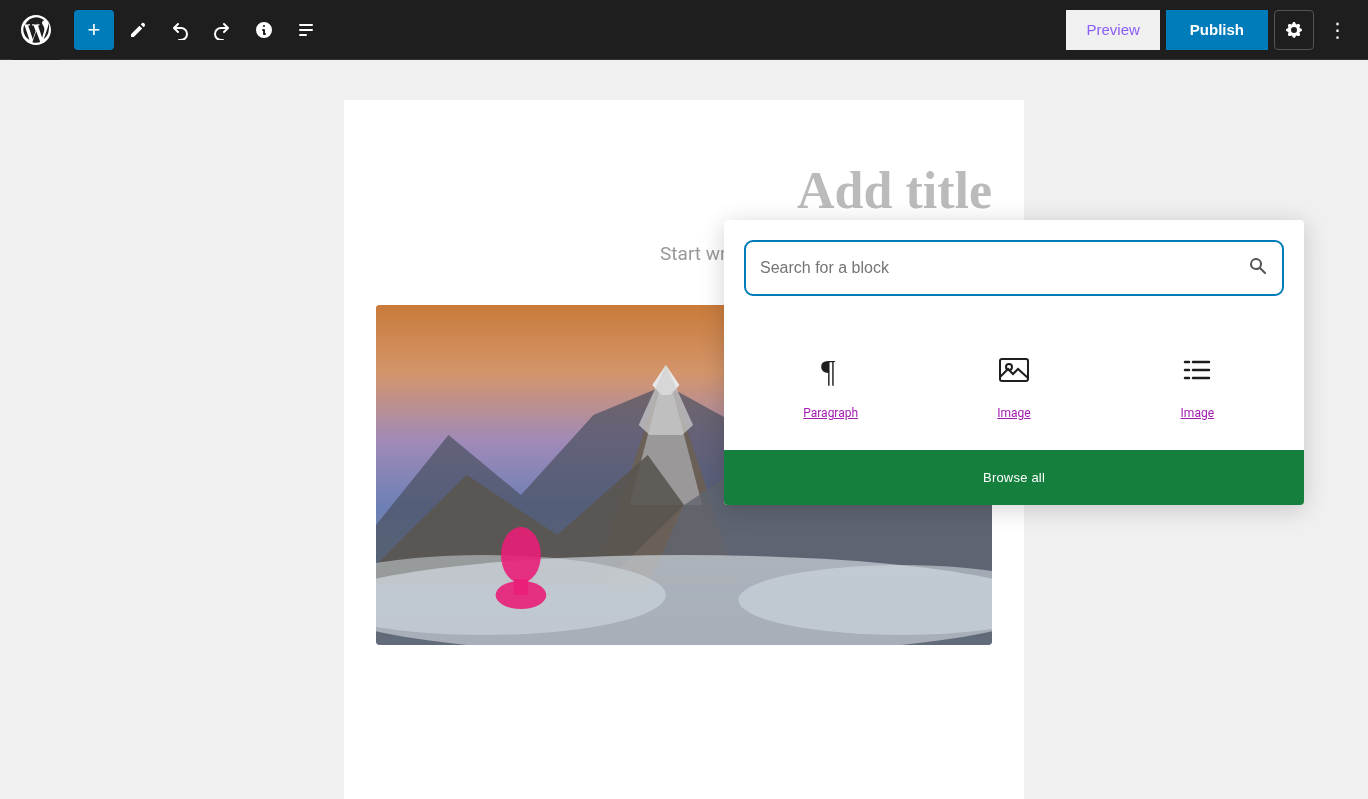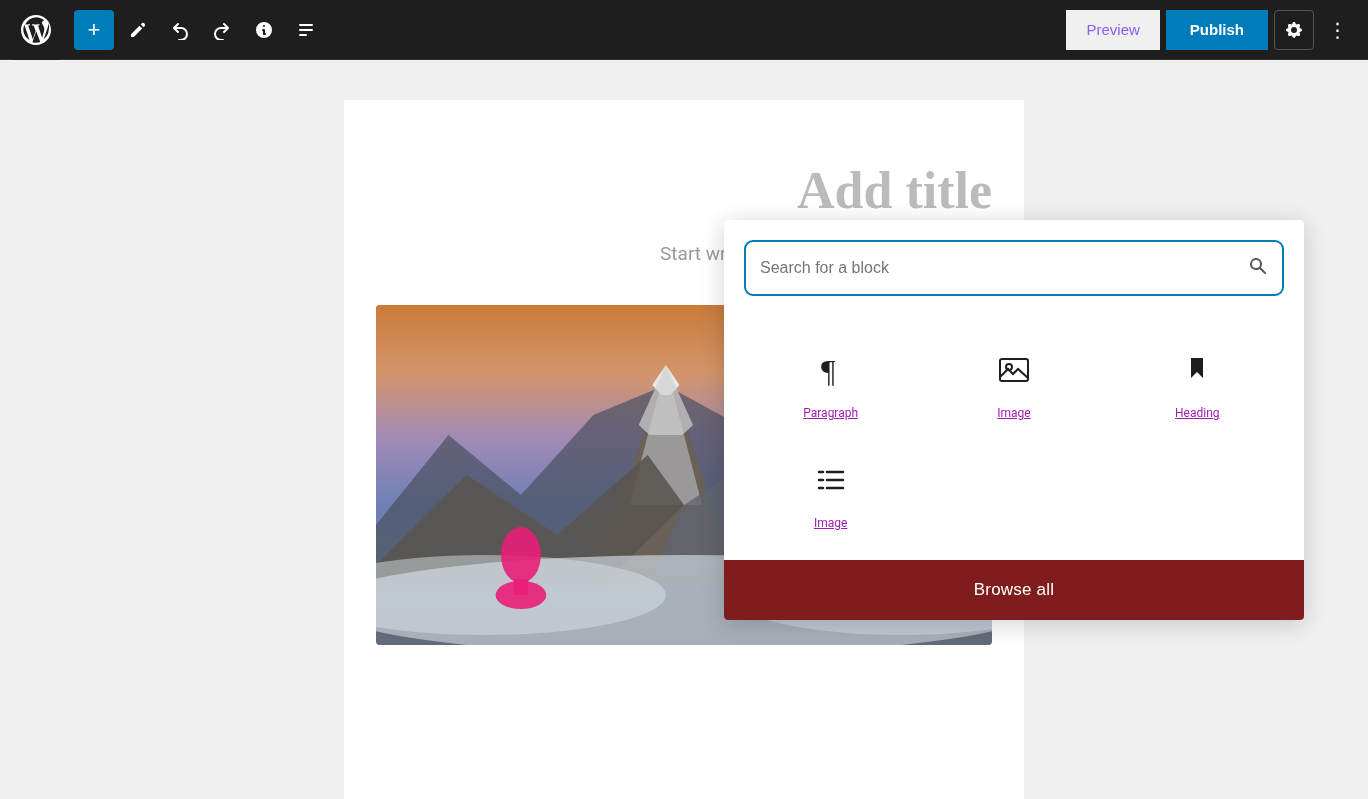--- a/index.html
+++ b/index.html
@@ -281,25 +281,25 @@
       width: 34px;
       height: 34px;
       border-radius: 50%;
       border: 3px solid #ccc;
       background: transparent;
     }
 
     
     .browse-all-btn {
       width: 100%;
-      background: #7f1d1d;
+      background: #15803d;
       color: #fff;
       border: none;
       padding: 20px;
-      font-size: 17px;
+      font-size: 13px;
       font-weight: 500;
       cursor: pointer;
       display: flex;
       align-items: center;
       justify-content: center;
       letter-spacing: 0.2px;
     }
   </style>
 </head>
 <body>
@@ -450,29 +450,20 @@
         <div class="block-icon">
           <svg width="36" height="36" viewBox="0 0 36 36" fill="none" stroke="#1e1e1e" stroke-width="2">
             <rect x="4" y="7" width="28" height="22" rx="2"></rect>
             <circle cx="13" cy="15" r="3"></circle>
             <path d="M4 25 l8-8 5 5 5-5 10 9"></path>
           </svg>
         </div>
         <span class="block-label">Image</span>
       </div>
 
-      <div class="block-item">
-        <div class="block-icon">
-          <svg width="36" height="36" viewBox="0 0 36 36" fill="none">
-
-            <path d="M12 6 L12 26 L18 20 L24 26 L24 6 Z" fill="#1e1e1e"></path>
-          </svg>
-        </div>
-        <span class="block-label">Heading</span>
-      </div>
 
 
       <div class="block-item">
         <div class="block-icon">
           <svg width="36" height="36" viewBox="0 0 36 36" fill="none" stroke="#1e1e1e" stroke-width="2.5" stroke-linecap="round">
             <line x1="6" y1="10" x2="10" y2="10"></line>
             <line x1="14" y1="10" x2="30" y2="10"></line>
             <line x1="6" y1="18" x2="10" y2="18"></line>
             <line x1="14" y1="18" x2="30" y2="18"></line>
             <line x1="6" y1="26" x2="10" y2="26"></line>

